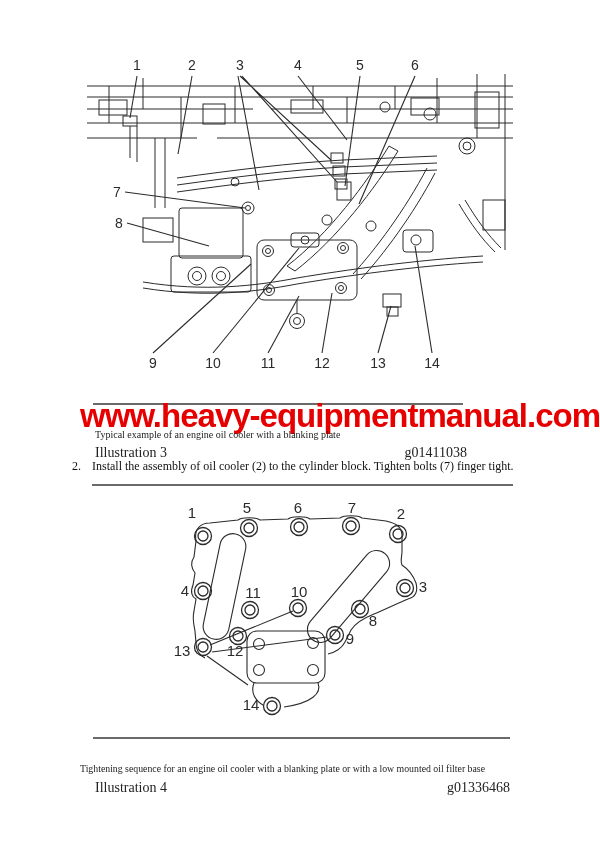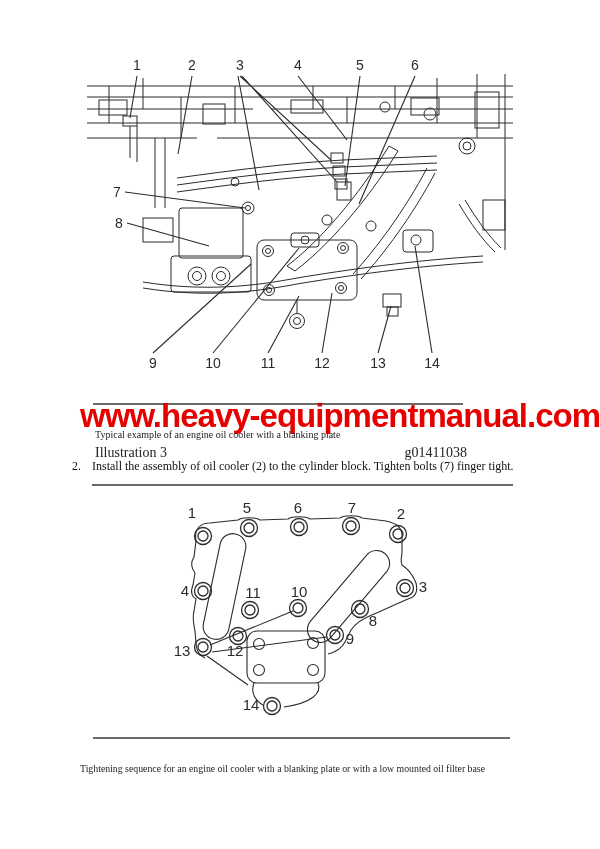--- a/index.html
+++ b/index.html
@@ -220,15 +220,19 @@
         <text x="149" y="102">10</text>
         <text x="103" y="103">11</text>
         <text x="85" y="161">12</text>
         <text x="32" y="161">13</text>
         <text x="101" y="215">14</text>
       </g>
     </svg>
   </div>
 
   <div class="rule" style="left:93px;top:737px;width:417px;"></div>
+  <div class="cap-row" style="left:95px;top:744px;width:415px;">
+    <span>Illustration 4</span>
+    <span>g01336468</span>
+  </div>
   <div class="cap-text" style="left:80px;top:763px;font-size:9.8px;">Tightening sequence for an engine oil cooler with a blanking plate or with a low mounted oil filter base</div>
 
 </div>
 
 </body></html>

